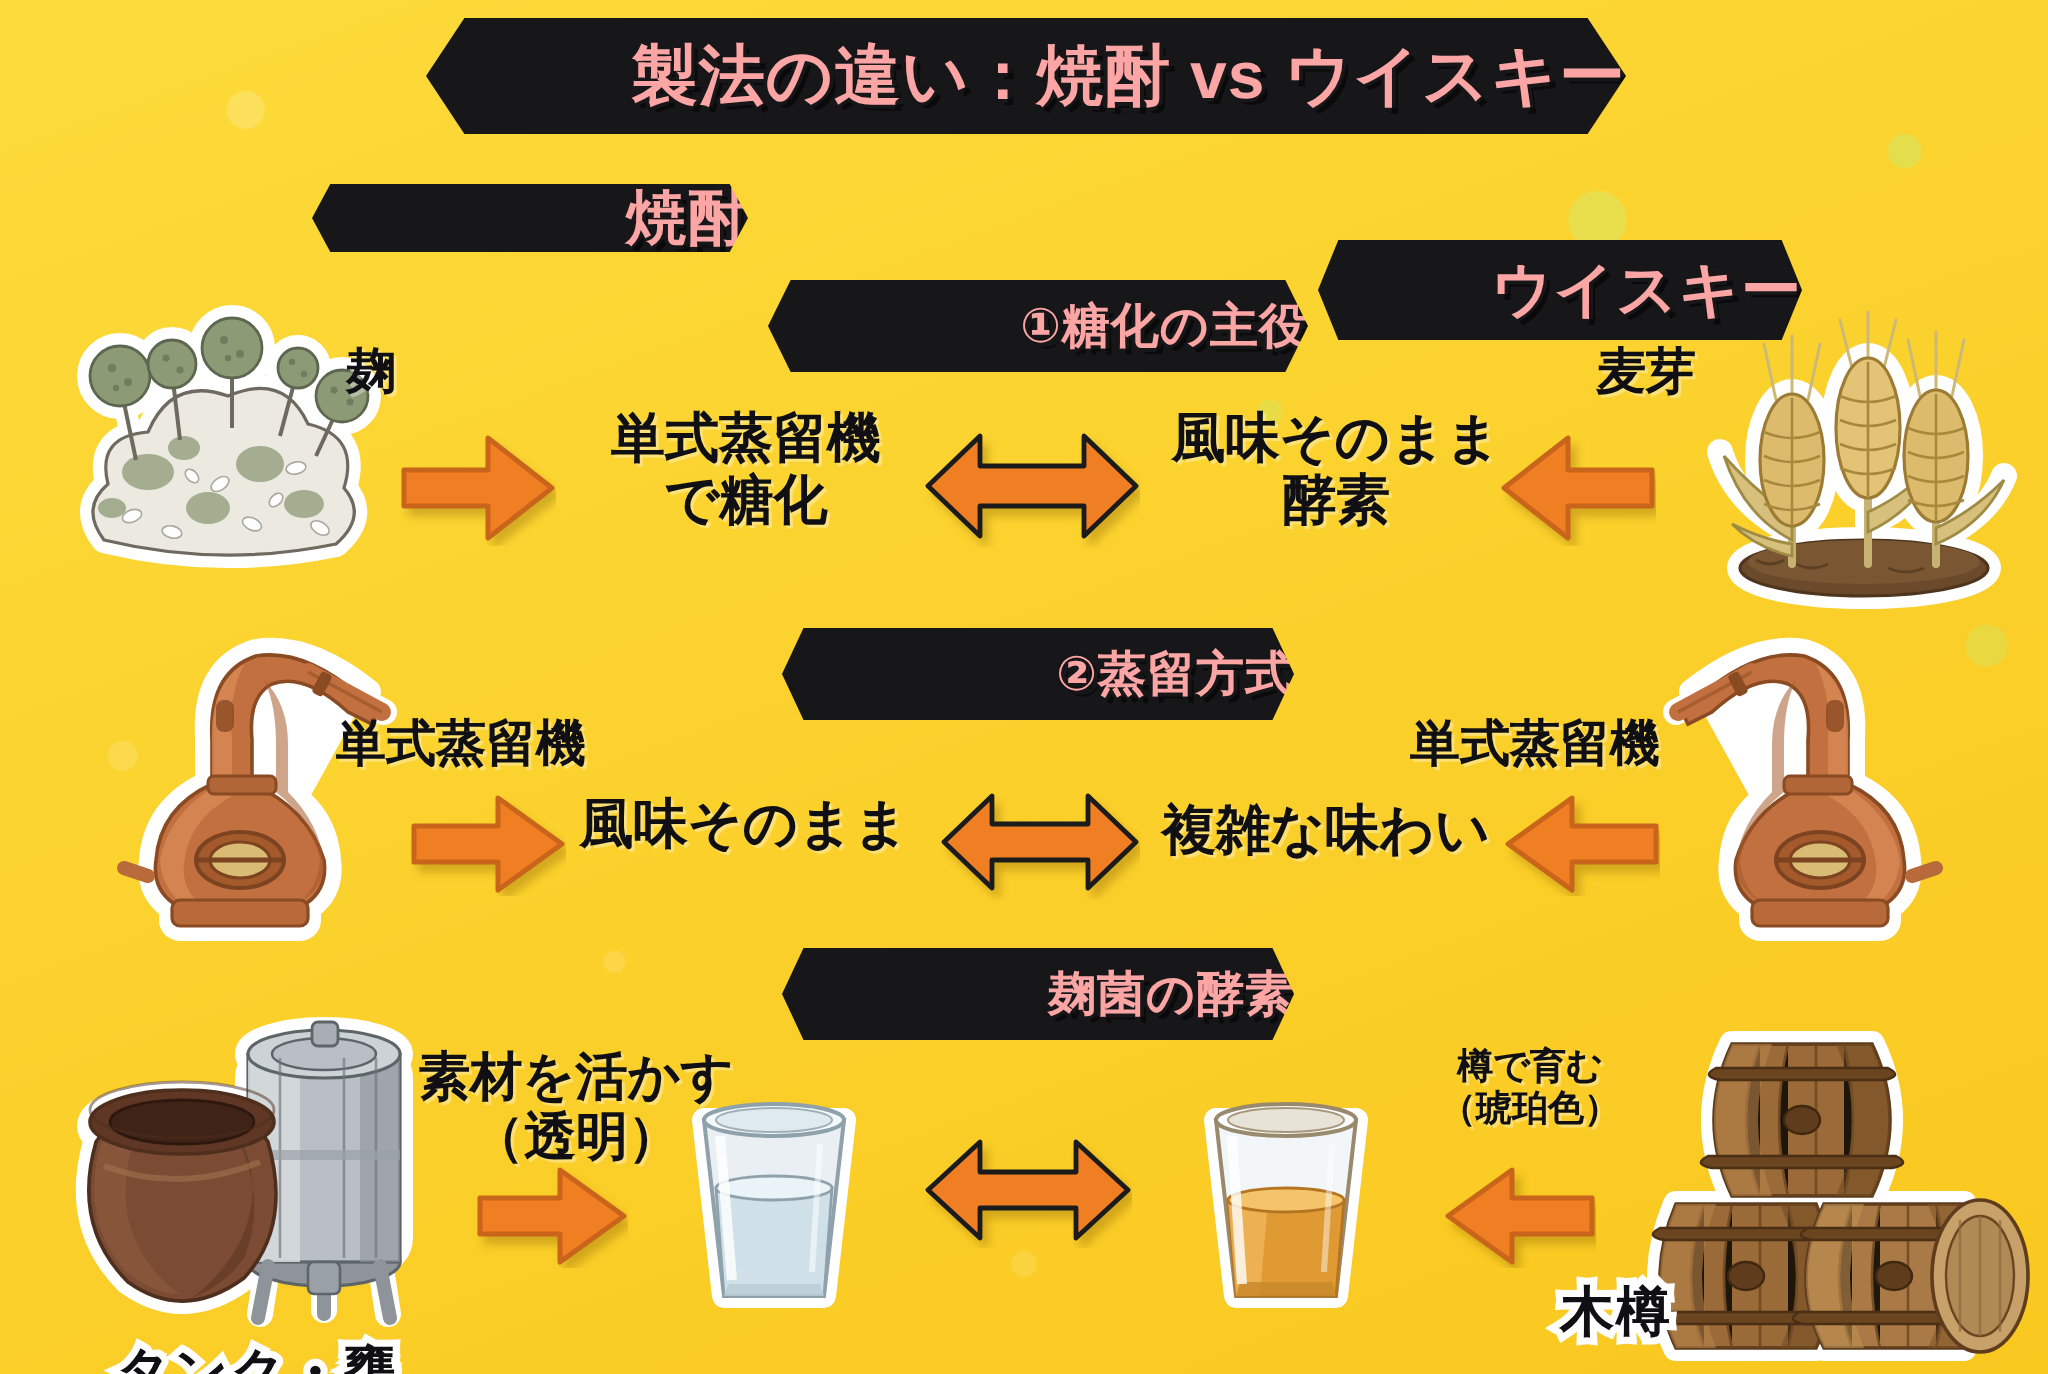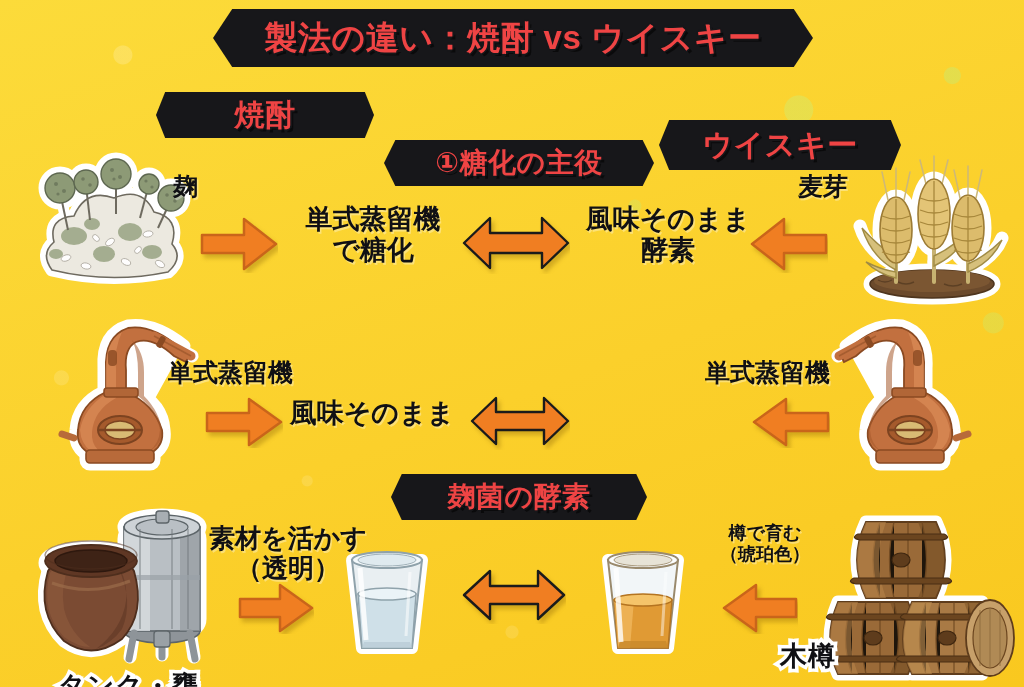--- a/index.html
+++ b/index.html
@@ -30,52 +30,52 @@
       radial-gradient(circle at 86% 78%, rgba(205,232,104,0.30) 0 9px, rgba(205,232,104,0) 10px),
       radial-gradient(circle at 50% 92%, rgba(255,255,255,0.12) 0 6px, rgba(255,255,255,0) 7px),
       radial-gradient(circle at 16% 90%, rgba(205,232,104,0.28) 0 7px, rgba(205,232,104,0) 8px),
       linear-gradient(160deg, #FCDB3A 0%, #FBD02B 55%, #F9C81F 100%);
   }
 
   
   .banner {
     position: absolute;
     background: #17171a;
-    color: #ef4444;
+    color: #fca5a5;
     display: flex;
     align-items: center;
-    justify-content: center;
+    justify-content: flex-end;
     clip-path: polygon(4.2% 0, 95.8% 0, 100% 50%, 95.8% 100%, 4.2% 100%, 0 50%);
     filter: drop-shadow(3px 4px 3px rgba(90,60,0,0.33));
     letter-spacing: 0.5px;
     white-space: nowrap;
   }
   .banner span {
     text-shadow:
       -2px 0 0 #17171a, 2px 0 0 #17171a, 0 -2px 0 #17171a, 0 2px 0 #17171a,
       3px 3px 0 rgba(0,0,0,0.55);
     font-weight: bold;
   }
 
   #title-banner {
     left: 213px; top: 9px; width: 600px; height: 58px;
     clip-path: polygon(3.2% 0, 96.8% 0, 100% 50%, 96.8% 100%, 3.2% 100%, 0 50%);
   }
   #title-banner span { font-size: 33px; }
 
-  #shochu-banner { left: 156px; top: 92px; width: 218px; height: 46px; }
+  #shochu-banner { left: 156px; top: 92px; width: 218px; height: 34px; }
   #shochu-banner span { font-size: 30px; }
 
   #whisky-banner { left: 659px; top: 92px; width: 242px; height: 50px; margin-top: 28px; }
   #whisky-banner span { font-size: 30px; }
 
   #sec1-banner { left: 384px; top: 140px; width: 270px; height: 46px; }
   #sec2-banner { left: 391px; top: 314px; width: 256px; height: 46px; }
   #sec3-banner { left: 391px; top: 474px; width: 256px; height: 46px; }
-  #sec1-banner span, #sec2-banner span, #sec3-banner span { font-size: 28px; }
+  #sec1-banner span, #sec2-banner span, #sec3-banner span { font-size: 24px; }
 
   
   .caption {
     position: absolute;
     color: #101014;
     font-weight: bold;
     line-height: 1.16;
     text-align: center;
     white-space: pre-line;
     text-shadow: 1.5px 1.5px 0 rgba(255,255,255,0.35);
@@ -253,20 +253,23 @@
       </g>
       <g stroke="#a8883c" stroke-width="1.3" fill="none">
         <path d="M30 50 Q44 56 58 50 M30 62 Q44 68 58 62 M30 74 Q44 80 58 74 M30 86 Q44 92 58 86"></path>
         <path d="M68 32 Q82 38 96 32 M68 44 Q82 50 96 44 M68 56 Q82 62 96 56 M68 68 Q82 74 96 68"></path>
         <path d="M102 48 Q116 54 130 48 M102 60 Q116 66 130 60 M102 72 Q116 78 130 72 M102 84 Q116 90 130 84"></path>
         <path d="M44 33 L44 96 M82 15 L82 82 M116 31 L116 94"></path>
       </g>
     </svg>
   </div>
 
+  <div class="banner" id="sec2-banner">
+    <span>②蒸留方式</span>
+  </div>
 
   <div class="illus" style="left:58px; top:312px;">
     <svg width="140" height="155" viewBox="0 0 140 155">
       <g stroke="#ffffff" stroke-width="13" stroke-linejoin="round" stroke-linecap="round" fill="#ffffff">
         <path d="M62 150 Q14 148 18 118 Q20 92 46 80 L46 56 Q44 22 70 14 Q96 10 126 34"></path>
         <path d="M62 150 Q110 148 106 118 Q104 92 78 80 L78 56"></path>
         <rect x="28" y="140" width="68" height="12" rx="4"></rect>
         <path d="M96 24 L134 44"></path>
       </g>
       <path d="M62 148 Q16 146 20 118 Q22 92 48 80 L48 58 Q46 24 70 16 Q94 12 122 36 L132 42 L128 50 L116 44 Q94 24 78 30 Q66 36 68 58 L68 80 Q96 92 104 118 Q108 146 62 148 Z" fill="#c2703f" stroke="#8a4a22" stroke-width="1.8"></path>
@@ -291,20 +294,21 @@
     </svg>
   </div>
   <div class="caption" style="left:277px; top:400px; font-size:27px; width:190px;font-family:Liberation Mono, monospace;">風味そのまま</div>
 
   <div class="arrow" style="left:470px; top:392px;">
     <svg width="100" height="58" viewBox="0 0 100 58">
       <path d="M2 29 L26 6 L26 20 L74 20 L74 6 L98 29 L74 52 L74 38 L26 38 L26 52 Z" fill="#F07E22" stroke="#1b1b1b" stroke-width="2.4" stroke-linejoin="round" style="filter:drop-shadow(3px 4px 2px rgba(120,80,0,0.3))"></path>
     </svg>
   </div>
 
+  <div class="caption" style="left:568px; top:400px; font-size:27px; width:190px;">複雑な味わい</div>
   <div class="arrow" style="left:752px; top:396px;">
     <svg width="78" height="52" viewBox="0 0 78 52">
       <path d="M76 17 L34 17 L34 3 L2 26 L34 49 L34 35 L76 35 Z" fill="#F07E22" stroke="#C9651A" stroke-width="2.5" stroke-linejoin="round" style="filter:drop-shadow(3px 4px 2px rgba(120,80,0,0.3))"></path>
     </svg>
   </div>
   <div class="caption" style="left:705px; top:358px; font-size:25px;">単式蒸留機</div>
 
   <div class="illus" style="left:832px; top:312px; transform:scaleX(-1);">
     <svg width="140" height="155" viewBox="0 0 140 155">
       <g stroke="#ffffff" stroke-width="13" stroke-linejoin="round" stroke-linecap="round" fill="#ffffff">

